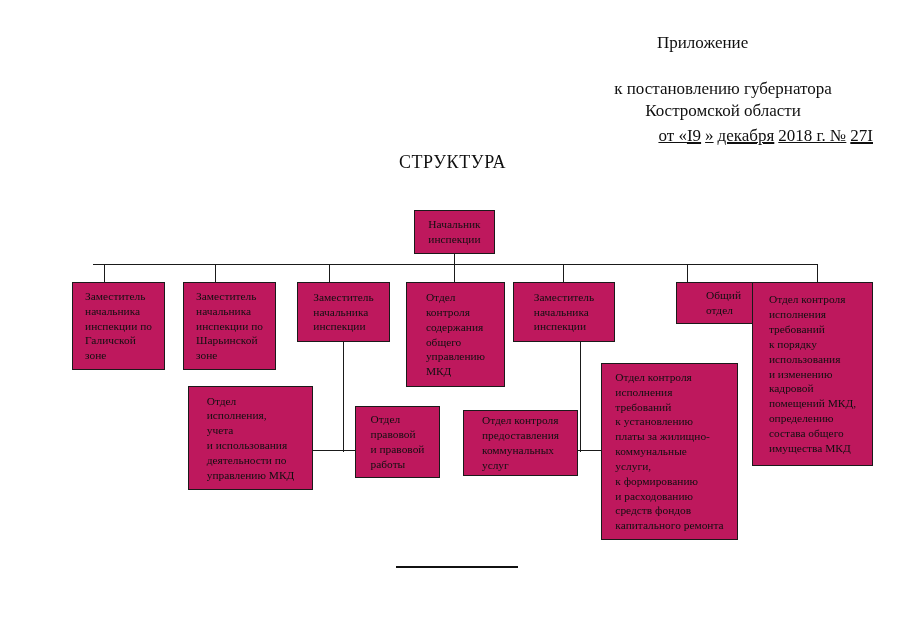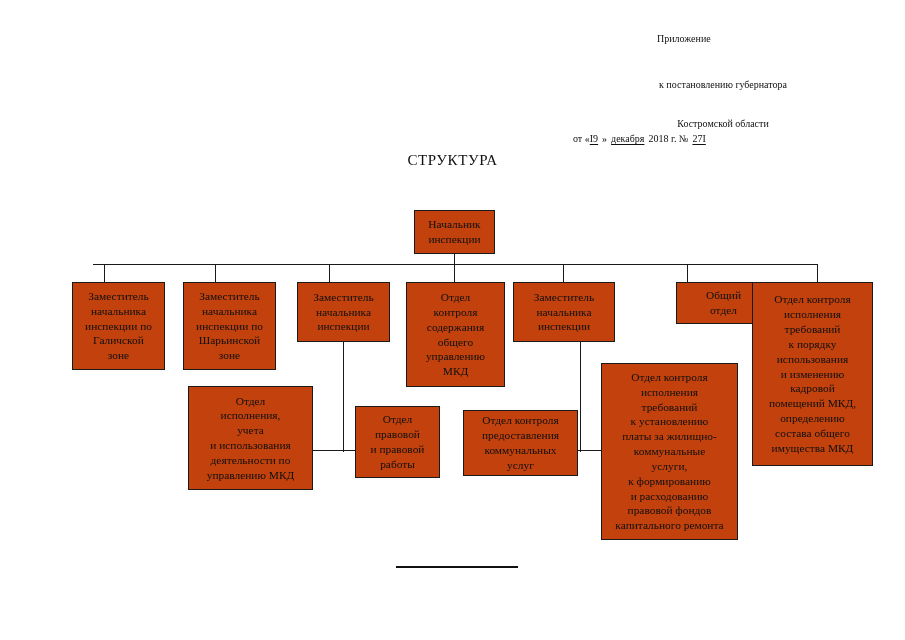--- a/index.html
+++ b/index.html
@@ -19,78 +19,79 @@
   #page {
     position: absolute;
     left: 0; top: 0;
     width: 905px;
     height: 640px;
   }
 
   
   .hdr {
     position: absolute;
-    font-size: 10px;
+    font-size: 17px;
     line-height: 1.32;
     white-space: nowrap;
   }
   #hdr-prilozhenie {
     left: 657px;
     top: 32px;
   }
   #hdr-block {
     left: 573px;
     top: 78px;
     text-align: center;
     width: 300px;
   }
   #hdr-line1 { display: block; }
-  #hdr-line2 { display: block; margin-top: 26px; }
+  #hdr-line2 { display: block; }
   #hdr-line3 {
     display: block;
     margin-top: 2px;
-    text-align: left;
+    text-align: right;
     padding-left: 0px;
     white-space: nowrap;
+    text-decoration: underline;
   }
   .ul {
     text-decoration: underline;
     text-underline-offset: 2px;
   }
   .gap { display: inline-block; width: 4px; }
 
   
   #title-wrap {
     position: absolute;
     left: 0;
     top: 152px;
     width: 905px;
     text-align: center;
   }
   #title-main {
     display: block;
-    font-size: 15px;
+    font-size: 18px;
     letter-spacing: 0.6px;
   }
   #title-sub {
     display: block;
     font-size: 14.5px;
     margin-top: 5px;
   }
 
   
   .node {
     position: absolute;
     box-sizing: border-box;
     border: 1.3px solid #1a1a1a;
-    background: #c2410c;
+    background: #be185d;
     display: flex;
     align-items: center;
     justify-content: center;
-    text-align: center;
+    text-align: left;
     font-size: 11.4px;
     line-height: 1.30;
     padding: 3px 3px;
     z-index: 3;
   }
   .node span { display: block; }
 
   
   .ln {
     position: absolute;
@@ -255,20 +256,20 @@
     <div>
       <span>Отдел контроля</span>
       <span>исполнения</span>
       <span>требований</span>
       <span>к установлению</span>
       <span>платы за жилищно-</span>
       <span>коммунальные</span>
       <span>услуги,</span>
       <span>к формированию</span>
       <span>и расходованию</span>
-      <span>правовой фондов</span>
+      <span>средств фондов</span>
       <span>капитального ремонта</span>
     </div>
   </div>
 
   <div id="footer-rule"></div>
 
 </div>
 
 </body></html>

